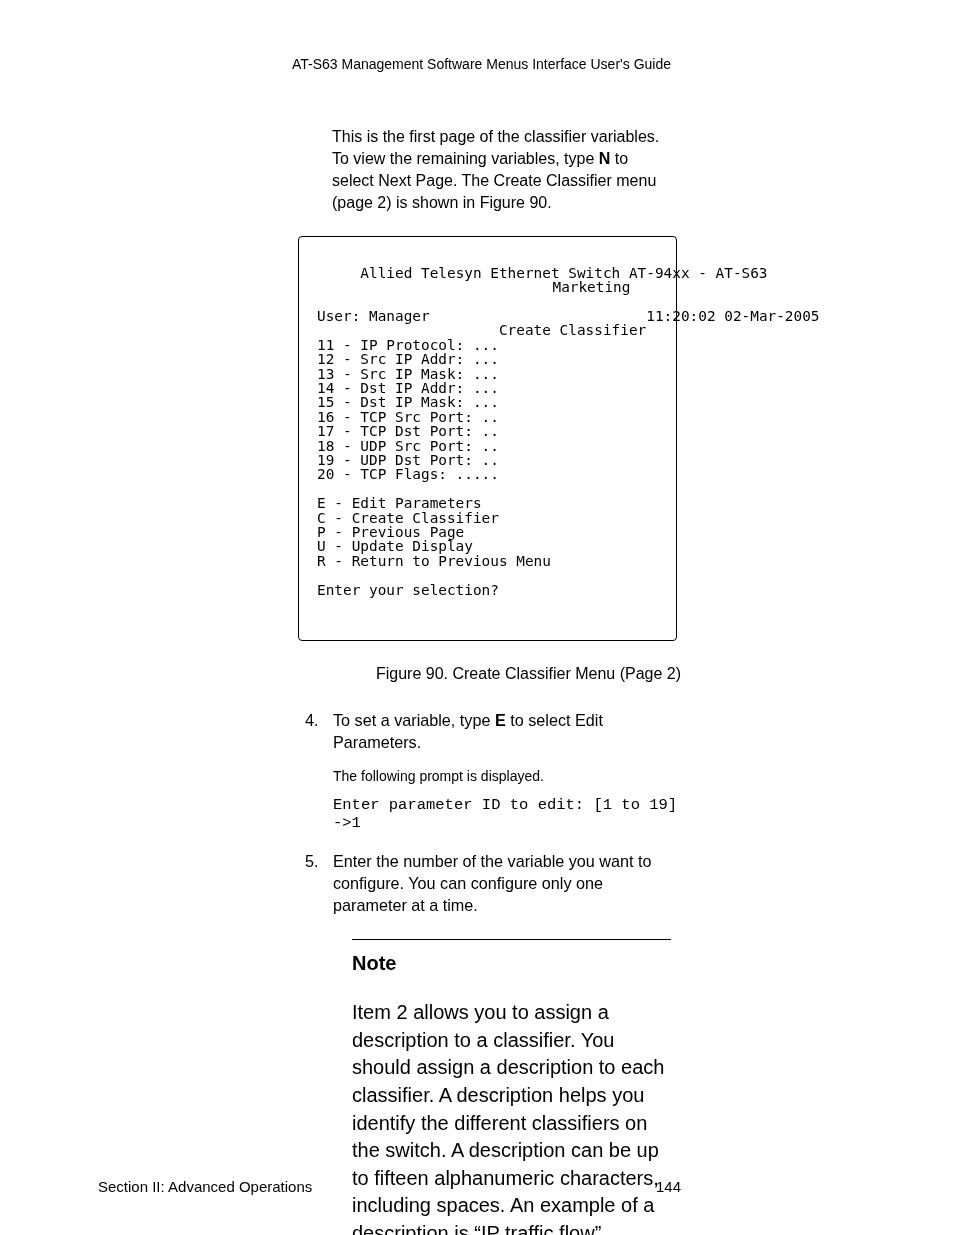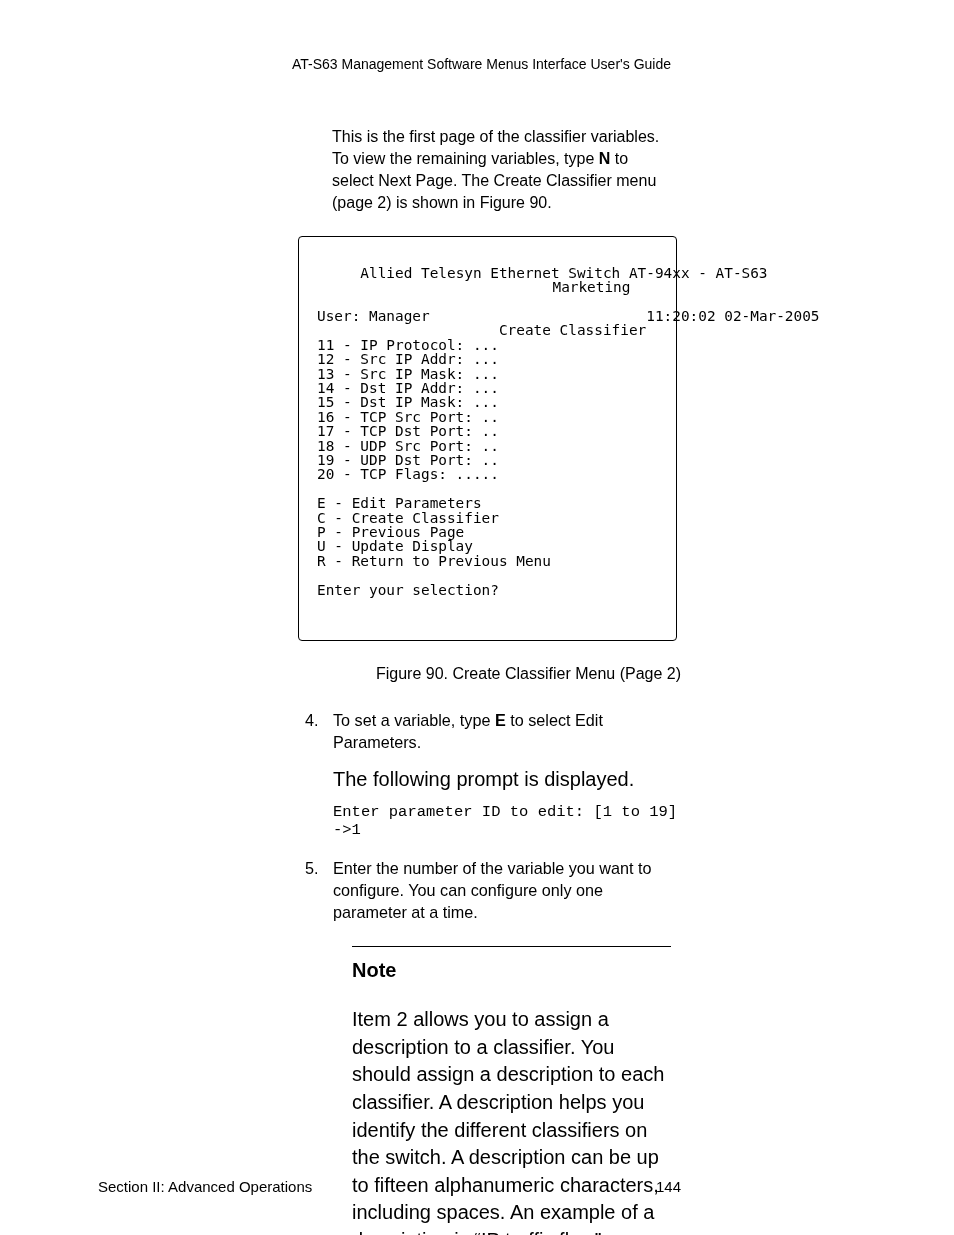--- a/index.html
+++ b/index.html
@@ -61,21 +61,21 @@
     margin-bottom: 14px;
   }
   .numlist .num {
     width: 28px;
     flex: 0 0 28px;
   }
   .numlist .txt { flex: 1; }
   .sub-para {
     margin-left: 235px;
     margin-right: 10px;
-    font-size: 20px;
+    font-size: 14px;
     margin-bottom: 12px;
   }
   .mono-line {
     margin-left: 235px;
     font-family: "Courier New", Courier, monospace;
     font-size: 15.5px;
     margin-bottom: 18px;
   }
   .note-block {
     margin-left: 254px;

